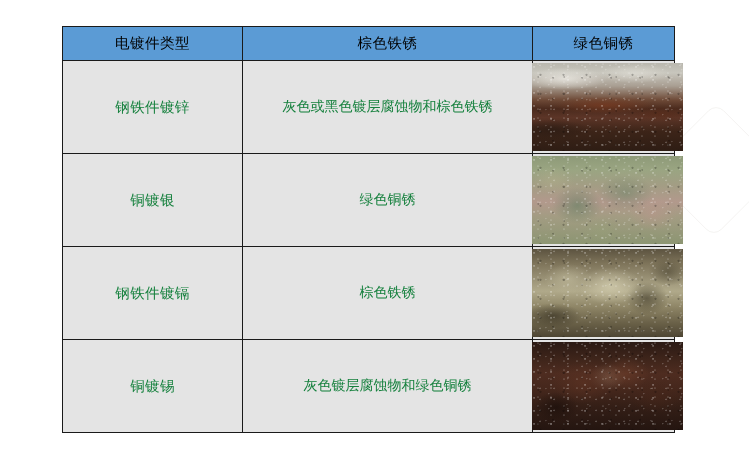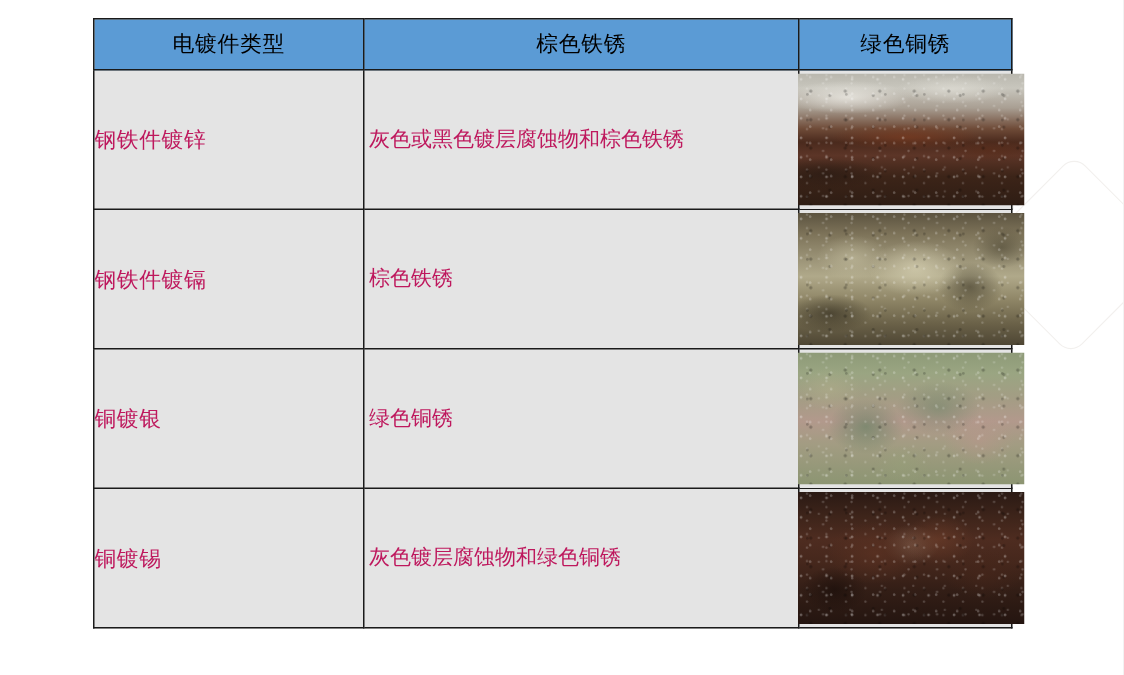--- a/index.html
+++ b/index.html
@@ -55,21 +55,21 @@
     height: 30px;
     color: #f6f4f2;
     font-size: 22px;
     line-height: 1;
   }
 
   
   #table-wrap {
     position: absolute;
     left: 62px;
-    top: 12px;
+    top: 26px;
     width: 612px;
     z-index: 2;
   }
   table.spec-table {
     border-collapse: collapse;
     table-layout: fixed;
     width: 612px;
     background: #e4e4e4;
   }
   table.spec-table td,
@@ -91,23 +91,23 @@
     height: 33px;
     text-align: center;
     vertical-align: middle;
     letter-spacing: .5px;
   }
 
   
   tbody td {
     background: #e4e4e4;
     height: 68px;
-    text-align: left;
+    text-align: center;
     vertical-align: middle;
-    color: #be185d;
+    color: #15803d;
     font-size: 14.5px;
     letter-spacing: .4px;
   }
   tbody td.desc-cell {
     font-size: 14px;
     letter-spacing: 0;
     padding: 12px 3px;
   }
 
   
@@ -262,44 +262,44 @@
           <div class="sample-img img-zinc">
             <div class="layer base"></div>
             <div class="layer mottle"></div>
             <div class="speckle"></div>
           </div>
         </td>
       </tr>
 
 
       <tr>
+        <td class="type-cell">铜镀银</td>
+        <td class="desc-cell">绿色铜锈</td>
+        <td class="img-cell">
+          <div class="sample-img img-silver">
+            <div class="layer base"></div>
+            <div class="layer mottle"></div>
+            <div class="speckle"></div>
+          </div>
+        </td>
+      </tr>
+
+      <tr>
         <td class="type-cell">钢铁件镀镉</td>
         <td class="desc-cell">棕色铁锈</td>
         <td class="img-cell">
           <div class="sample-img img-cadmium">
             <div class="layer base"></div>
             <div class="layer mottle"></div>
             <div class="speckle"></div>
           </div>
         </td>
       </tr>
 
       <tr>
-        <td class="type-cell">铜镀银</td>
-        <td class="desc-cell">绿色铜锈</td>
-        <td class="img-cell">
-          <div class="sample-img img-silver">
-            <div class="layer base"></div>
-            <div class="layer mottle"></div>
-            <div class="speckle"></div>
-          </div>
-        </td>
-      </tr>
-
-      <tr>
         <td class="type-cell">铜镀锡</td>
         <td class="desc-cell">灰色镀层腐蚀物和绿色铜锈</td>
         <td class="img-cell">
           <div class="sample-img img-tin">
             <div class="layer base"></div>
             <div class="layer mottle"></div>
             <div class="speckle"></div>
           </div>
         </td>
       </tr>

